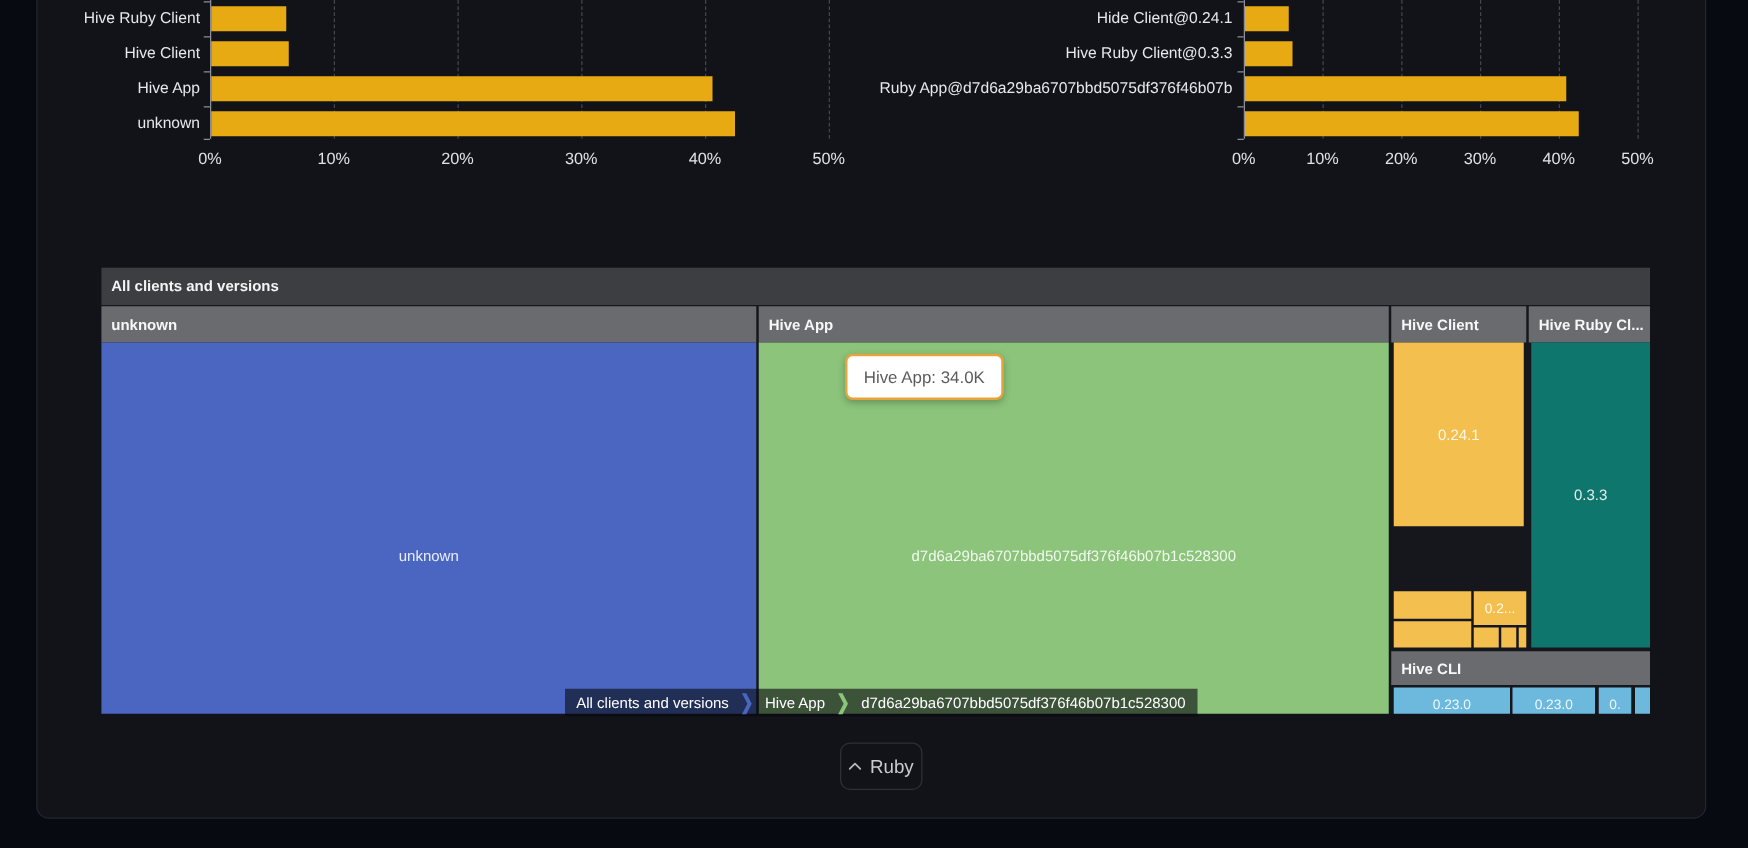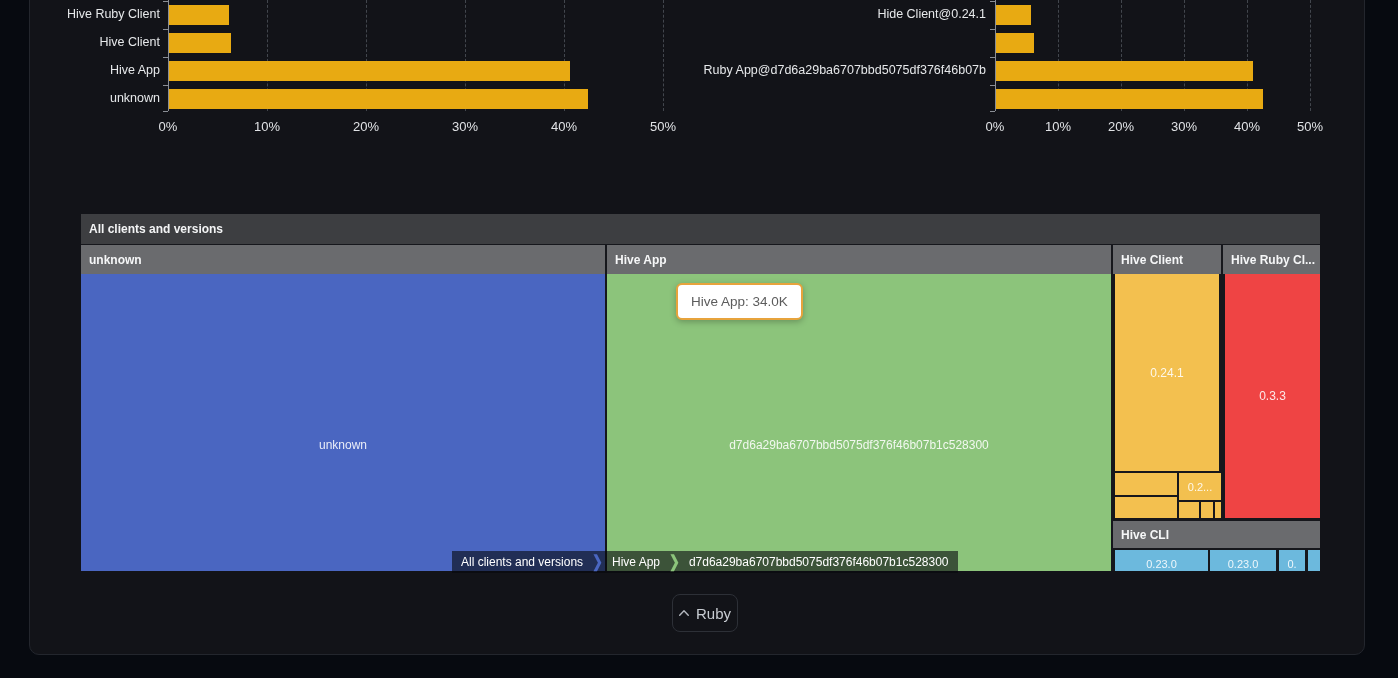--- a/index.html
+++ b/index.html
@@ -94,42 +94,43 @@
       <div class="ticklab" style="left: 1217px; top: 119px;">40%</div>
       <div class="grid" style="left: 1310px; top: 0px; height: 111px;"></div>
       <div class="ticklab" style="left: 1280px; top: 119px;">50%</div>
       <div class="axtick" style="left: 990px; top: 1px; width: 5px;"></div>
       <div class="axtick" style="left: 990px; top: 29px; width: 5px;"></div>
       <div class="axtick" style="left: 990px; top: 57px; width: 5px;"></div>
       <div class="axtick" style="left: 990px; top: 85px; width: 5px;"></div>
       <div class="axtick" style="left: 990px; top: 111px; width: 5px;"></div>
       <div class="catlab" style="left: 666px; top: 7px;">Hide Client@0.24.1</div>
       <div class="bar" style="left: 996px; top: 5px; width: 35.28px; background: rgb(232, 170, 18);"></div>
+      <div class="catlab" style="left: 666px; top: 35px;">Hive Ruby Client@0.3.3</div>
       <div class="bar" style="left: 996px; top: 33px; width: 38.43px; background: rgb(232, 170, 18);"></div>
       <div class="catlab" style="left: 666px; top: 63px;">Ruby App@d7d6a29ba6707bbd5075df376f46b07b</div>
       <div class="bar" style="left: 996px; top: 61px; width: 257.04px; background: rgb(232, 170, 18);"></div>
       <div class="bar" style="left: 996px; top: 89px; width: 267.12px; background: rgb(232, 170, 18);"></div>
     </div>
 
   <div class="treemap" id="treemap">
       <div class="tm-root-header" style="left: 0px; top: 0px; width: 1239px; height: 30px;">All clients and versions</div>
       <div class="tm-header" style="left: 0px; top: 31px; width: 524px; height: 29px;">unknown</div>
       <div class="tm-cell" style="left: 0px; top: 60px; width: 524px; height: 341px; background: rgb(74, 102, 193); font-size: 12px;">unknown</div>
       <div class="tm-header" style="left: 526px; top: 31px; width: 504px; height: 29px;">Hive App</div>
       <div class="tm-cell" style="left: 526px; top: 60px; width: 504px; height: 341px; background: rgb(140, 196, 123); font-size: 12px;">d7d6a29ba6707bbd5075df376f46b07b1c528300</div>
       <div class="tm-header" style="left: 1032px; top: 31px; width: 108px; height: 29px;">Hive Client</div>
-      <div class="tm-cell" style="left: 1034px; top: 60px; width: 104px; height: 197px; background: rgb(243, 192, 79); font-size: 12px;">0.24.1</div>
+      <div class="tm-cell" style="left: 1034px; top: 60px; width: 104px; height: 147px; background: rgb(243, 192, 79); font-size: 12px;">0.24.1</div>
       <div class="tm-cell" style="left: 1034px; top: 259px; width: 62px; height: 22px; background: rgb(243, 192, 79); font-size: 10px;"></div>
       <div class="tm-cell" style="left: 1098px; top: 259px; width: 42px; height: 27px; background: rgb(243, 192, 79); font-size: 11px;">0.2...</div>
       <div class="tm-cell" style="left: 1034px; top: 283px; width: 62px; height: 21px; background: rgb(243, 192, 79); font-size: 10px;"></div>
       <div class="tm-cell" style="left: 1098px; top: 288px; width: 20px; height: 16px; background: rgb(243, 192, 79); font-size: 9px;"></div>
       <div class="tm-cell" style="left: 1120px; top: 288px; width: 12px; height: 16px; background: rgb(243, 192, 79); font-size: 9px;"></div>
       <div class="tm-cell" style="left: 1134px; top: 288px; width: 6px; height: 16px; background: rgb(243, 192, 79); font-size: 9px;"></div>
       <div class="tm-header" style="left: 1142px; top: 31px; width: 97px; height: 29px;">Hive Ruby Cl...</div>
-      <div class="tm-cell" style="left: 1144px; top: 60px; width: 95px; height: 244px; background: #ef4444; font-size: 12px;">0.3.3</div>
+      <div class="tm-cell" style="left: 1144px; top: 60px; width: 95px; height: 244px; background: #0f766e; font-size: 12px;">0.3.3</div>
       <div class="tm-header" style="left: 1032px; top: 307px; width: 207px; height: 27px;">Hive CLI</div>
       <div class="tm-cell" style="left: 1034px; top: 336px; width: 93px; height: 28px; background: rgb(108, 185, 221); font-size: 11px;">0.23.0</div>
       <div class="tm-cell" style="left: 1129px; top: 336px; width: 66px; height: 28px; background: rgb(108, 185, 221); font-size: 11px;">0.23.0</div>
       <div class="tm-cell" style="left: 1198px; top: 336px; width: 26px; height: 28px; background: rgb(108, 185, 221); font-size: 11px;">0.</div>
       <div class="tm-cell" style="left: 1227px; top: 336px; width: 12px; height: 28px; background: rgb(108, 185, 221); font-size: 11px;"></div>
     </div>
 
   <div class="tooltip">
     <span>Hive App: 34.0K</span>
   </div>

